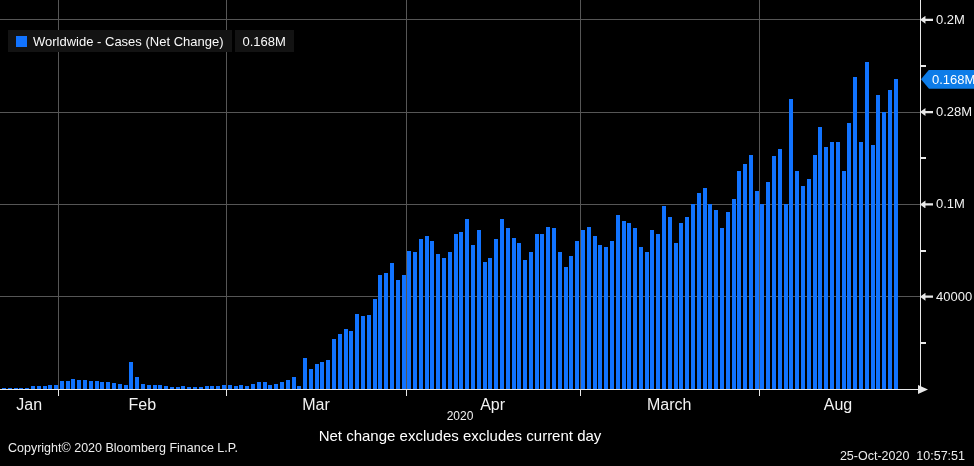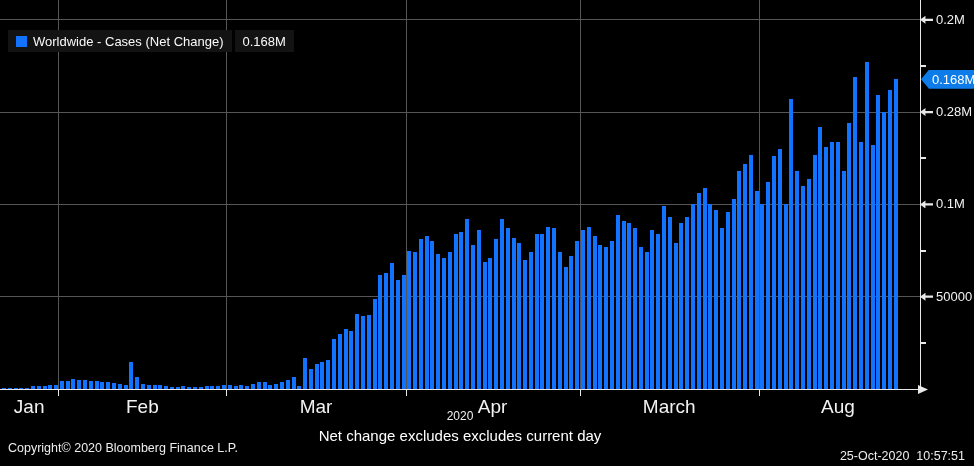--- a/index.html
+++ b/index.html
@@ -11,21 +11,21 @@
   .bar{position:absolute;z-index:2;}
   .yaxis-line{position:absolute;left:920px;top:0;width:1px;height:390px;background:#e8e8e8;z-index:3;}
   .xaxis-line{position:absolute;left:0;top:389px;width:921px;height:1px;background:#e8e8e8;z-index:3;}
   .xaxis-arrow{position:absolute;left:918px;top:385px;width:10px;height:9px;background:#e8e8e8;
        clip-path:polygon(0 0,100% 50%,0 100%);z-index:3;}
   .ytick-major{position:absolute;left:920px;width:13px;height:8px;background:#e8e8e8;
        clip-path:polygon(0 50%,42% 0,42% 36%,100% 36%,100% 64%,42% 64%,42% 100%);z-index:3;}
   .ytick-minor{position:absolute;left:920px;width:6px;height:2px;background:#e8e8e8;z-index:3;}
   .ylabel{position:absolute;left:936px;color:#f2f2f2;font-size:13px;line-height:14px;z-index:3;}
   .xtick{position:absolute;top:390px;width:1px;height:6px;background:#e8e8e8;z-index:3;}
-  .month-label{position:absolute;top:396px;color:#f0f0f0;font-size:19px;transform:translateX(-50%);z-index:3;}
+  .month-label{position:absolute;top:396px;color:#f0f0f0;font-size:16px;transform:translateX(-50%);z-index:3;}
   #marker-tag{position:absolute;left:921px;height:18px;padding:1px 5px 0 11px;color:#fff;font-size:13px;
        line-height:17px;clip-path:polygon(8px 0,100% 0,100% 100%,8px 100%,0 50%);z-index:4;}
   #legend{position:absolute;left:8px;top:30px;display:flex;gap:3px;z-index:10;font-size:13px;color:#fafafa;}
   .legend-box{background:#131313;padding:3px 8px;display:flex;align-items:center;gap:6px;height:16px;}
   #legend-swatch{width:11px;height:11px;display:inline-block;}
   #year-label{position:absolute;left:460px;top:409px;transform:translateX(-50%);color:#f0f0f0;font-size:12px;z-index:3;}
   #subtitle{position:absolute;left:460px;top:427px;transform:translateX(-50%);color:#fff;font-size:15px;z-index:3;}
   #footer{position:absolute;left:0;bottom:3px;width:974px;color:#ededed;font-size:12.5px;z-index:3;}
   #copyright{position:absolute;left:8px;bottom:8px;}
   #timestamp{position:absolute;right:9px;bottom:0;white-space:pre;}
@@ -39,21 +39,21 @@
       <div class="ytick-major" style="top: 15.8px; background: rgb(232, 232, 232);"></div>
       <div class="ylabel" style="top: 12.8px; color: rgb(242, 242, 242);">0.2M</div>
       <div class="hgrid" style="top: 111.6px; width: 920px; background: rgb(86, 86, 86);"></div>
       <div class="ytick-major" style="top: 108.1px; background: rgb(232, 232, 232);"></div>
       <div class="ylabel" style="top: 105.1px; color: rgb(242, 242, 242);">0.28M</div>
       <div class="hgrid" style="top: 203.9px; width: 920px; background: rgb(86, 86, 86);"></div>
       <div class="ytick-major" style="top: 200.4px; background: rgb(232, 232, 232);"></div>
       <div class="ylabel" style="top: 197.4px; color: rgb(242, 242, 242);">0.1M</div>
       <div class="hgrid" style="top: 296.2px; width: 920px; background: rgb(86, 86, 86);"></div>
       <div class="ytick-major" style="top: 292.7px; background: rgb(232, 232, 232);"></div>
-      <div class="ylabel" style="top: 289.7px; color: rgb(242, 242, 242);">50000</div>
+      <div class="ylabel" style="top: 289.7px; color: rgb(242, 242, 242);">40000</div>
       <div class="ytick-minor" style="top: 64.95px; background: rgb(232, 232, 232);"></div>
       <div class="ytick-minor" style="top: 157.25px; background: rgb(232, 232, 232);"></div>
       <div class="ytick-minor" style="top: 249.55px; background: rgb(232, 232, 232);"></div>
       <div class="ytick-minor" style="top: 341.85px; background: rgb(232, 232, 232);"></div>
       <div class="bar" style="left: 2px; top: 387.892px; width: 4px; height: 1.1076px; background: rgb(17, 115, 255);"></div>
       <div class="bar" style="left: 7.79px; top: 388px; width: 4px; height: 1px; background: rgb(17, 115, 255);"></div>
       <div class="bar" style="left: 13.58px; top: 388px; width: 4px; height: 1px; background: rgb(17, 115, 255);"></div>
       <div class="bar" style="left: 19.37px; top: 387.523px; width: 4px; height: 1.4768px; background: rgb(17, 115, 255);"></div>
       <div class="bar" style="left: 25.16px; top: 387.523px; width: 4px; height: 1.4768px; background: rgb(17, 115, 255);"></div>
       <div class="bar" style="left: 30.95px; top: 385.677px; width: 4px; height: 3.3228px; background: rgb(17, 115, 255);"></div>

